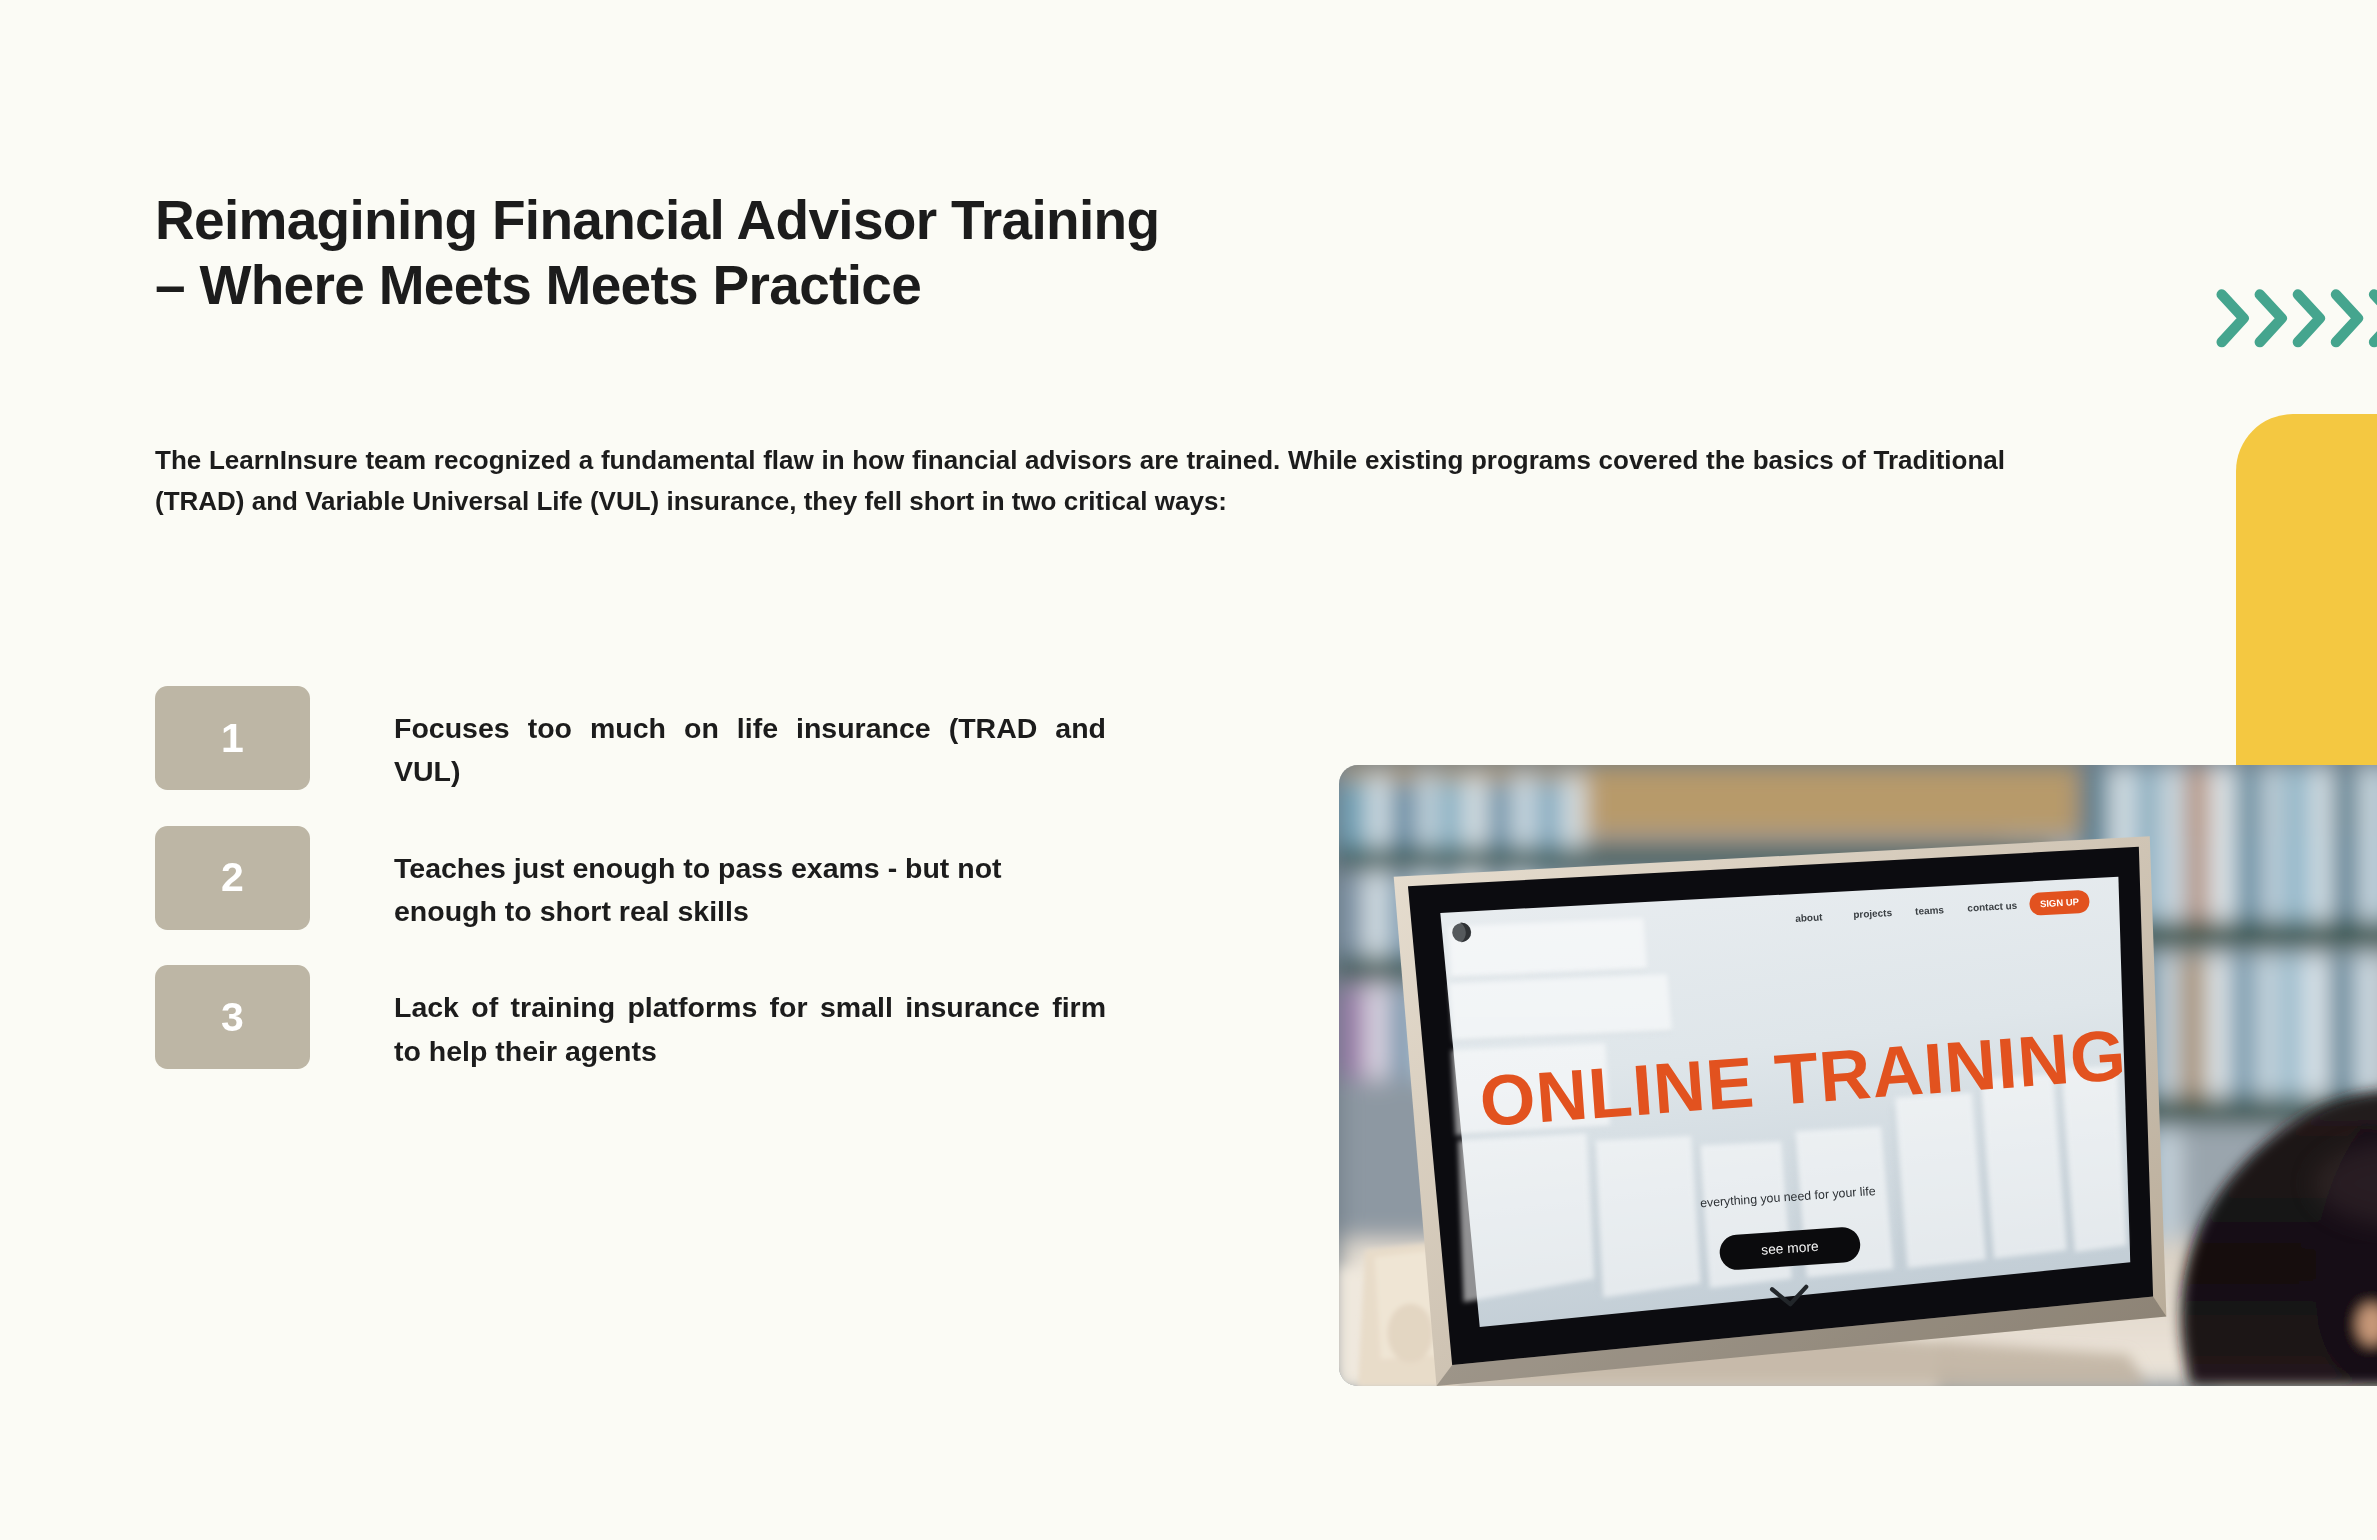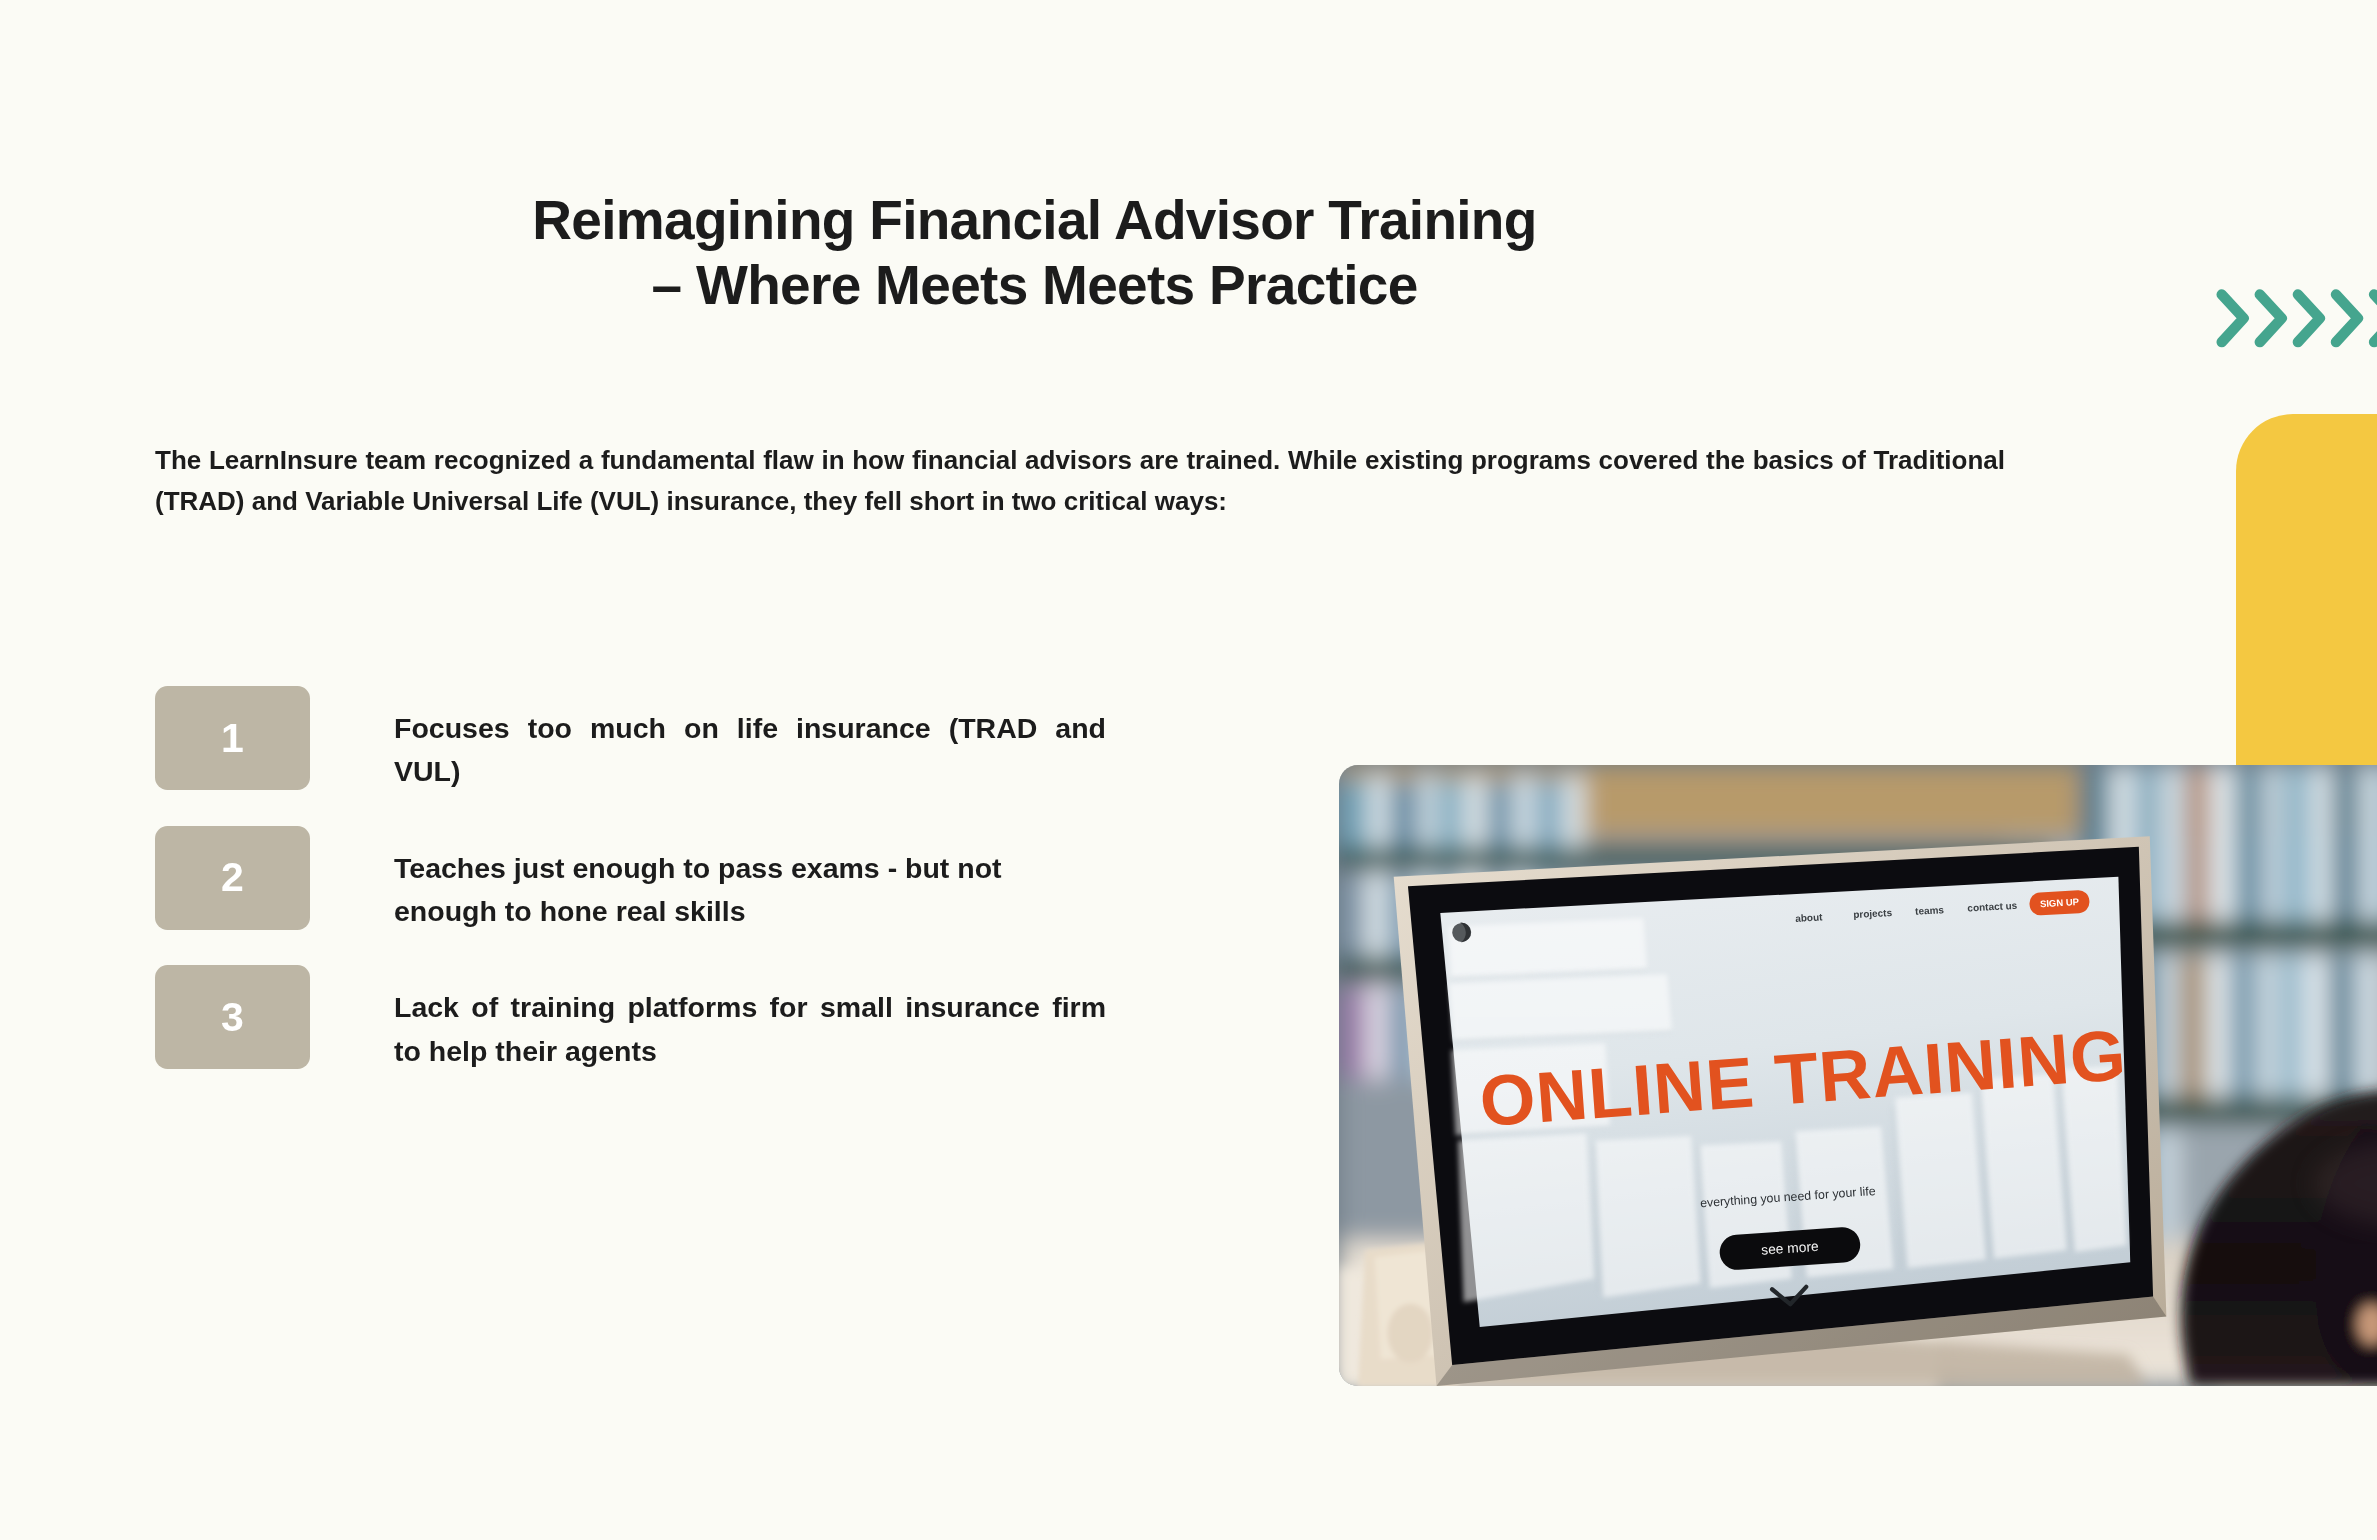--- a/index.html
+++ b/index.html
@@ -43,21 +43,20 @@
     position: absolute;
     left: 155px;
     top: 151px;
     width: 1759px;
     font-size: 55px;
     line-height: 1.18;
     font-weight: bold;
     letter-spacing: -0.7px;
     color: #1C1C1C;
     z-index: 4;
-    text-align: center;
   }
 
   .intro {
     position: absolute;
     left: 155px;
     top: 414px;
     width: 1850px;
     font-size: 26px;
     line-height: 1.56;
     font-weight: bold;
@@ -146,21 +145,21 @@
 
 <div class="points">
 
   <div class="point-row">
     <div class="point-badge">1</div>
     <div class="point-text">Focuses too much on life insurance (TRAD and VUL)</div>
   </div>
 
   <div class="point-row">
     <div class="point-badge">2</div>
-    <div class="point-text nojustify">Teaches just enough to pass exams - but not enough to hone real skills</div>
+    <div class="point-text nojustify">Teaches just enough to pass exams - but not enough to short real skills</div>
   </div>
 
   <div class="point-row">
     <div class="point-badge">3</div>
     <div class="point-text">Lack of training platforms for small insurance firm to help their agents</div>
   </div>
 
 </div>
 
 <div class="photo">

